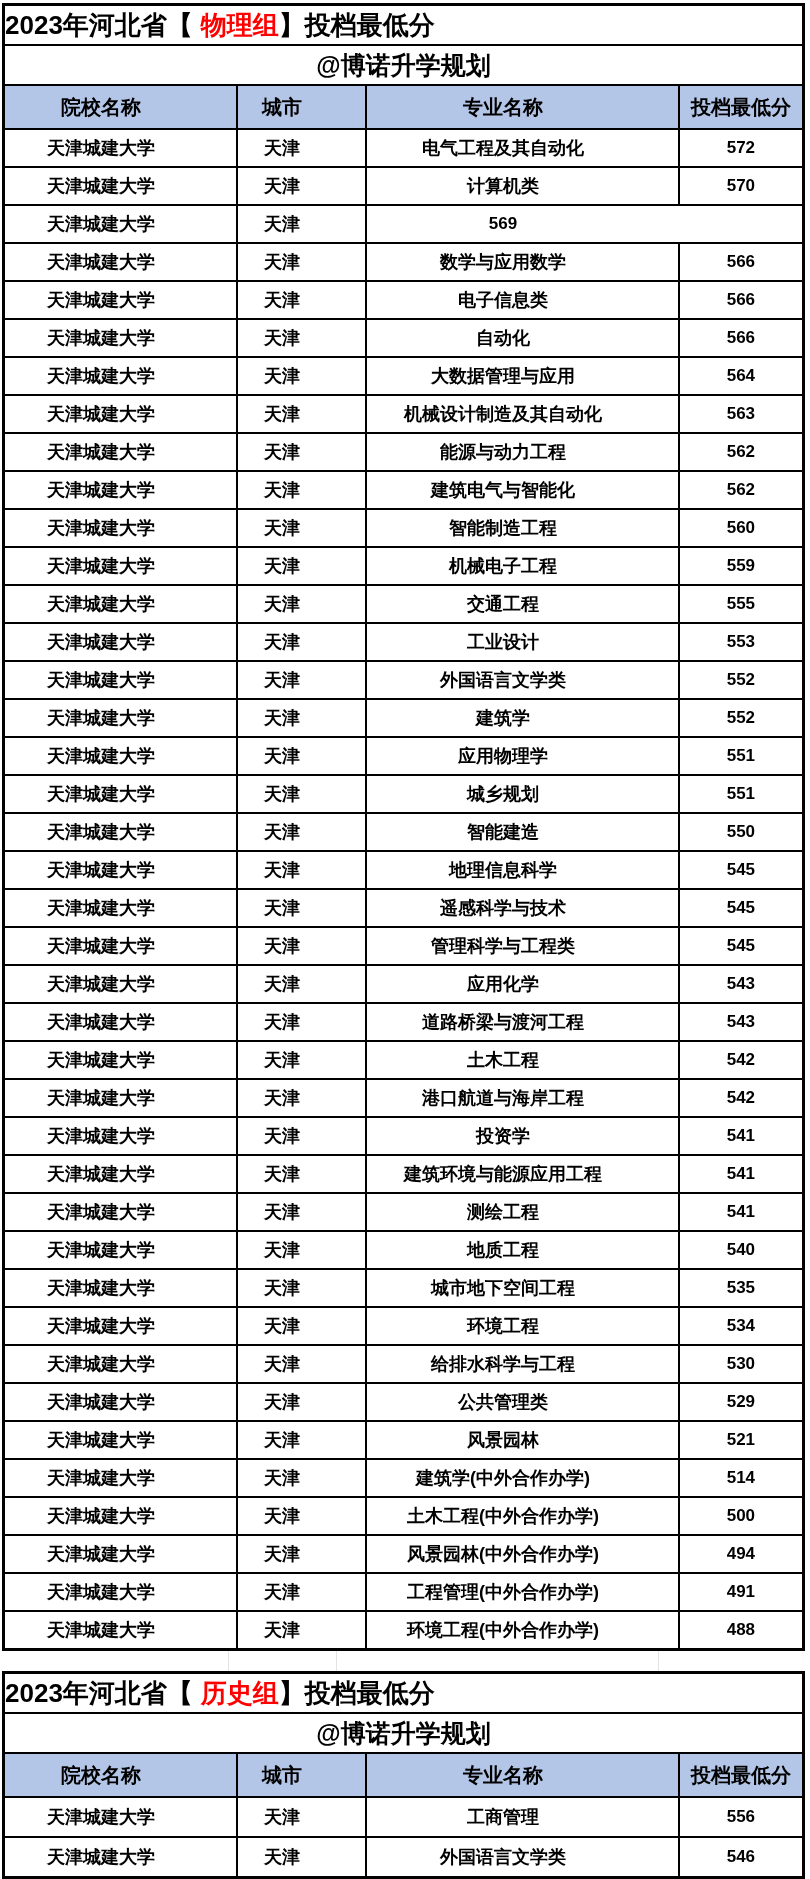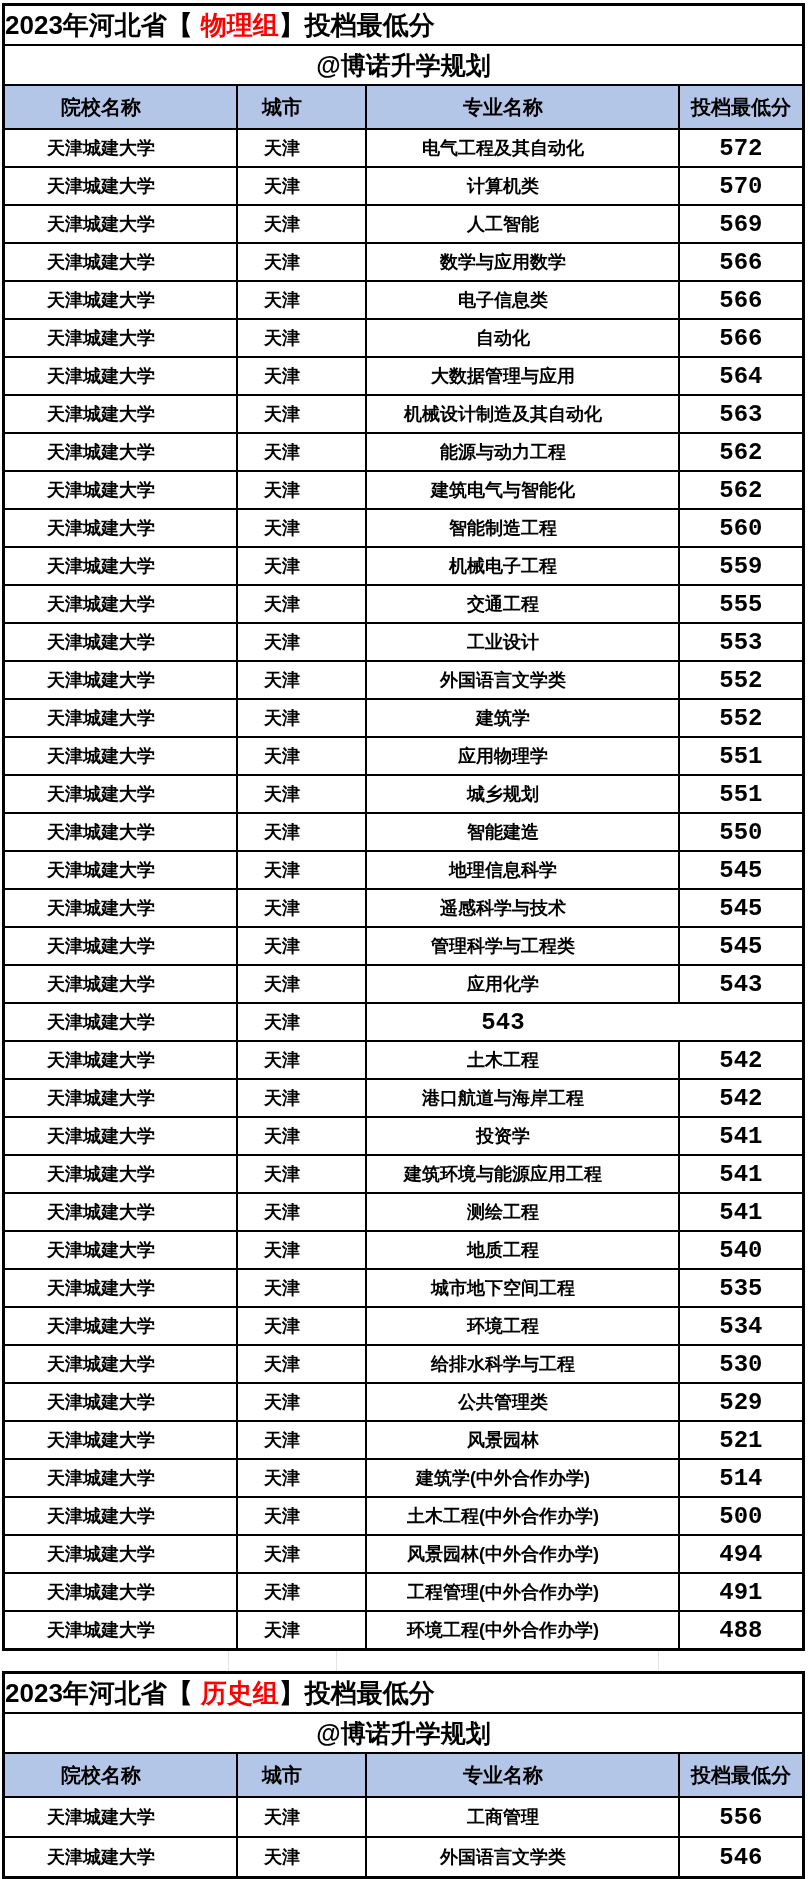--- a/index.html
+++ b/index.html
@@ -59,22 +59,22 @@
   .trow .cell {
     height: 36px;
     display: flex;
     align-items: center;
     justify-content: center;
     font-size: 18px;
     overflow: hidden;
     white-space: nowrap;
   }
   .trow .cell.c3 {
-    font-size: 24px;
-    font-family: Liberation Mono, monospace;
+    font-size: 17px;
+    font-family: Liberation Sans, sans-serif;
   }
   .tbl-history .trow .cell { height: 38px; }
   .gap {
     height: 20px;
     background:
       linear-gradient(#e3e3e3, #e3e3e3) no-repeat 28.2% 0 / 1px 100%,
       linear-gradient(#e3e3e3, #e3e3e3) no-repeat 41.6% 0 / 1px 100%,
       linear-gradient(#e3e3e3, #e3e3e3) no-repeat 81.8% 0 / 1px 100%,
       #ffffff;
   }
@@ -104,21 +104,20 @@
         </div>
         <div class="trow grid">
           <div class="cell c0">天津城建大学</div>
           <div class="cell c1">天津</div>
           <div class="cell c2">计算机类</div>
           <div class="cell c3">570</div>
         </div>
         <div class="trow grid">
           <div class="cell c0">天津城建大学</div>
           <div class="cell c1">天津</div>
-          <div class="cell c2">人工智能</div>
           <div class="cell c3">569</div>
         </div>
         <div class="trow grid">
           <div class="cell c0">天津城建大学</div>
           <div class="cell c1">天津</div>
           <div class="cell c2">数学与应用数学</div>
           <div class="cell c3">566</div>
         </div>
         <div class="trow grid">
           <div class="cell c0">天津城建大学</div>
@@ -230,20 +229,21 @@
         </div>
         <div class="trow grid">
           <div class="cell c0">天津城建大学</div>
           <div class="cell c1">天津</div>
           <div class="cell c2">应用化学</div>
           <div class="cell c3">543</div>
         </div>
         <div class="trow grid">
           <div class="cell c0">天津城建大学</div>
           <div class="cell c1">天津</div>
+          <div class="cell c2">道路桥梁与渡河工程</div>
           <div class="cell c3">543</div>
         </div>
         <div class="trow grid">
           <div class="cell c0">天津城建大学</div>
           <div class="cell c1">天津</div>
           <div class="cell c2">土木工程</div>
           <div class="cell c3">542</div>
         </div>
         <div class="trow grid">
           <div class="cell c0">天津城建大学</div>

